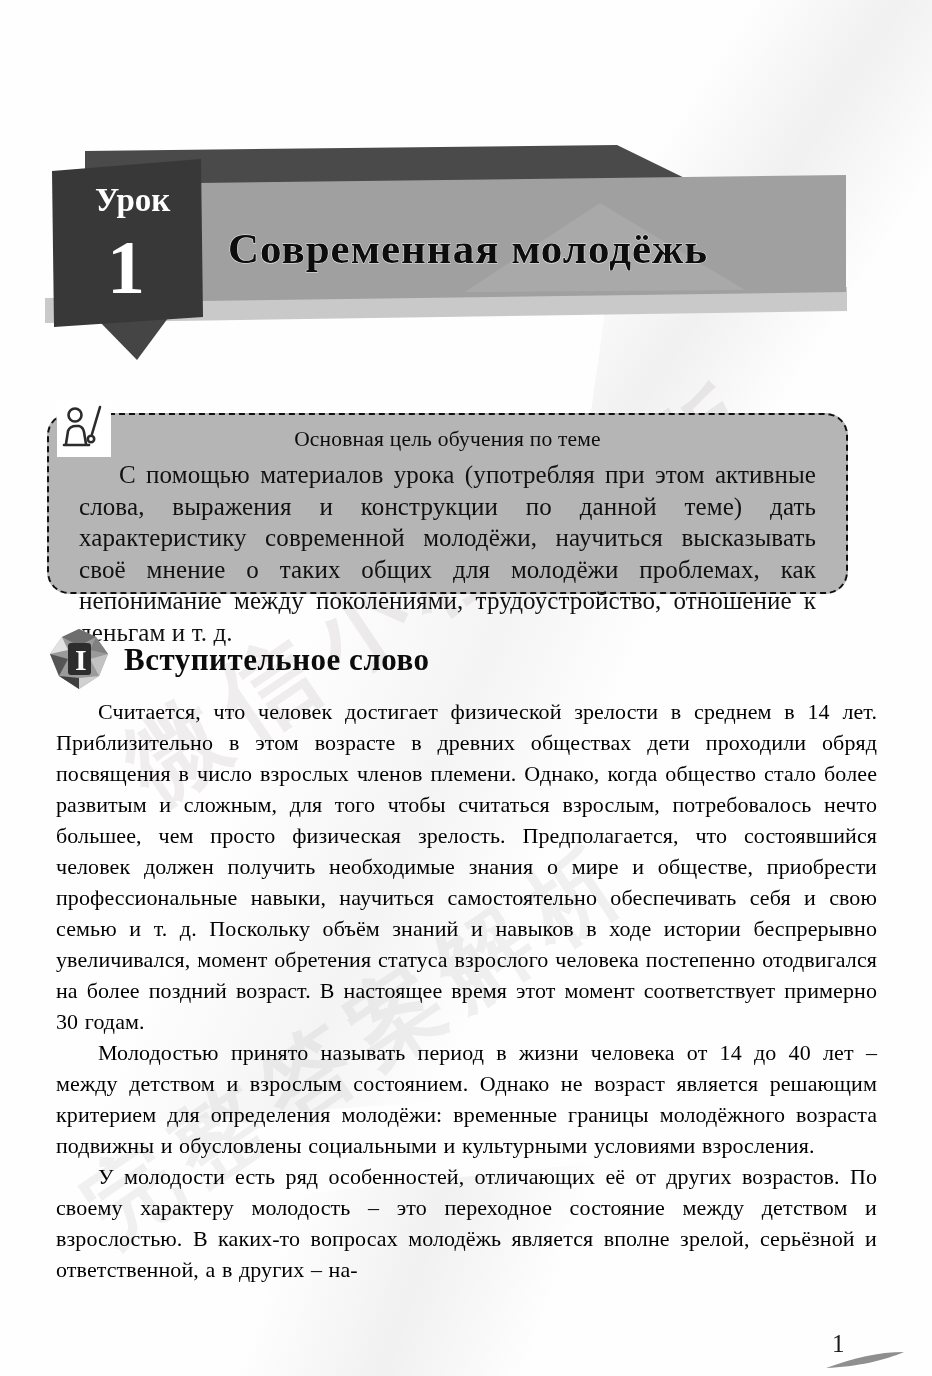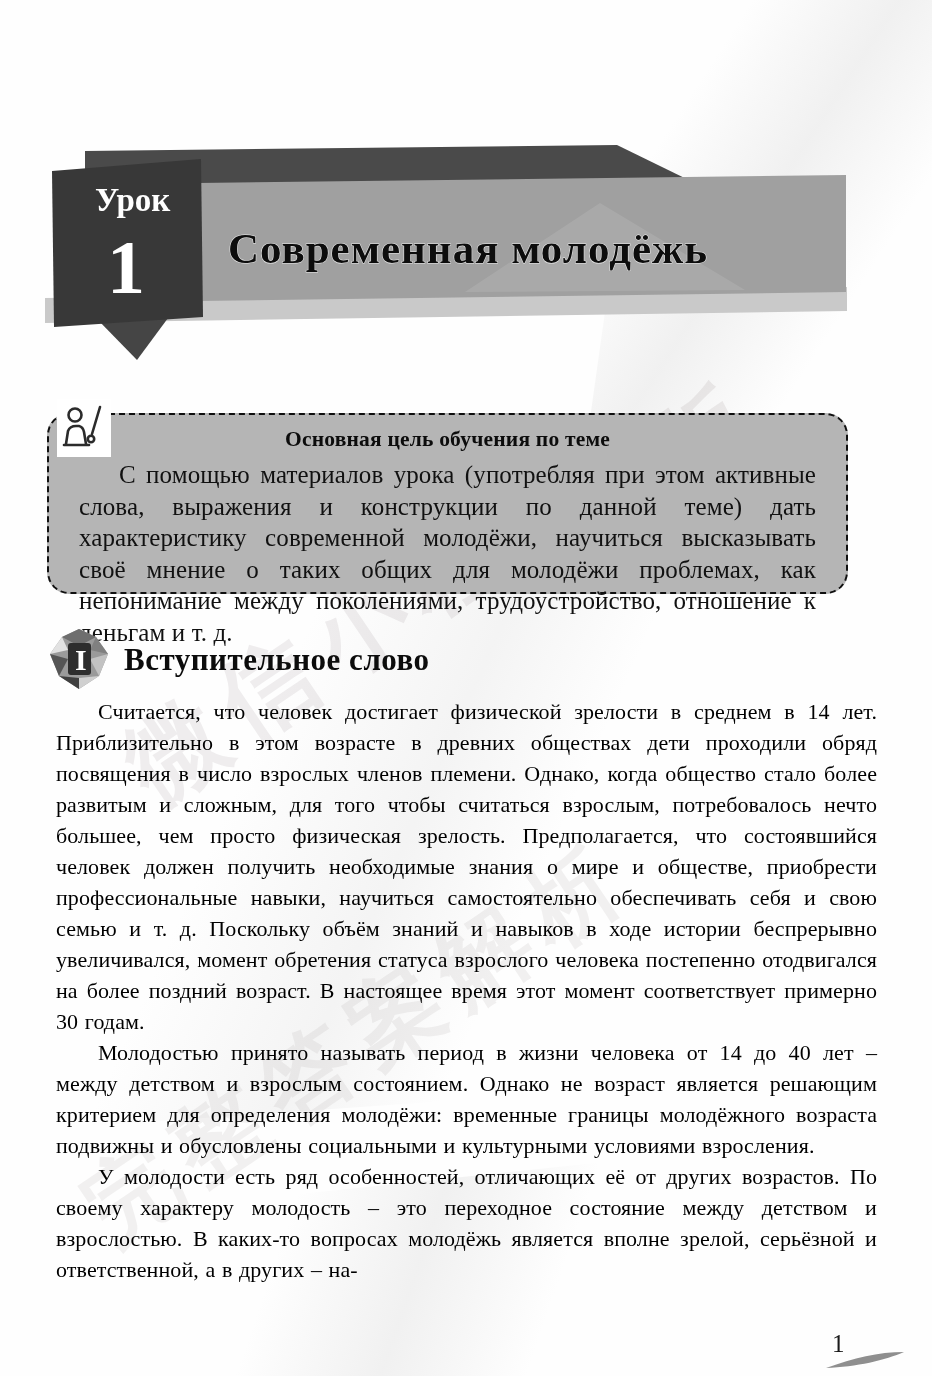--- a/index.html
+++ b/index.html
@@ -37,21 +37,21 @@
   .lesson-title-text { font-family:"Liberation Serif", serif; font-weight:bold; fill:#0d0d0d; font-size:43px;
     paint-order:stroke; stroke:#e8e8e8; stroke-width:1px; letter-spacing:1px; }
 
   
   .goal-box {
     position:absolute; left:47px; top:413px; width:801px; height:181px;
     background:#b5b5b5; border:2.5px dashed #101010; border-radius:22px;
     padding:12px 30px 10px 30px;
   }
   .goal-title {
-    text-align:center; font-weight:bold; font-size:21.5px; color:#0c0c0c;
+    text-align:center; font-weight:normal; font-size:21.5px; color:#0c0c0c;
     margin-bottom:7px; letter-spacing:.2px;
   }
   .goal-body {
     font-size:25px; line-height:31.5px; color:#111; text-align:justify;
     text-indent:40px; letter-spacing:.1px;
   }
   .goal-icon-wrap {
     position:absolute; left:8px; top:-16px; width:54px; height:58px;
     background:#ffffff; display:flex; align-items:center; justify-content:center;
   }

